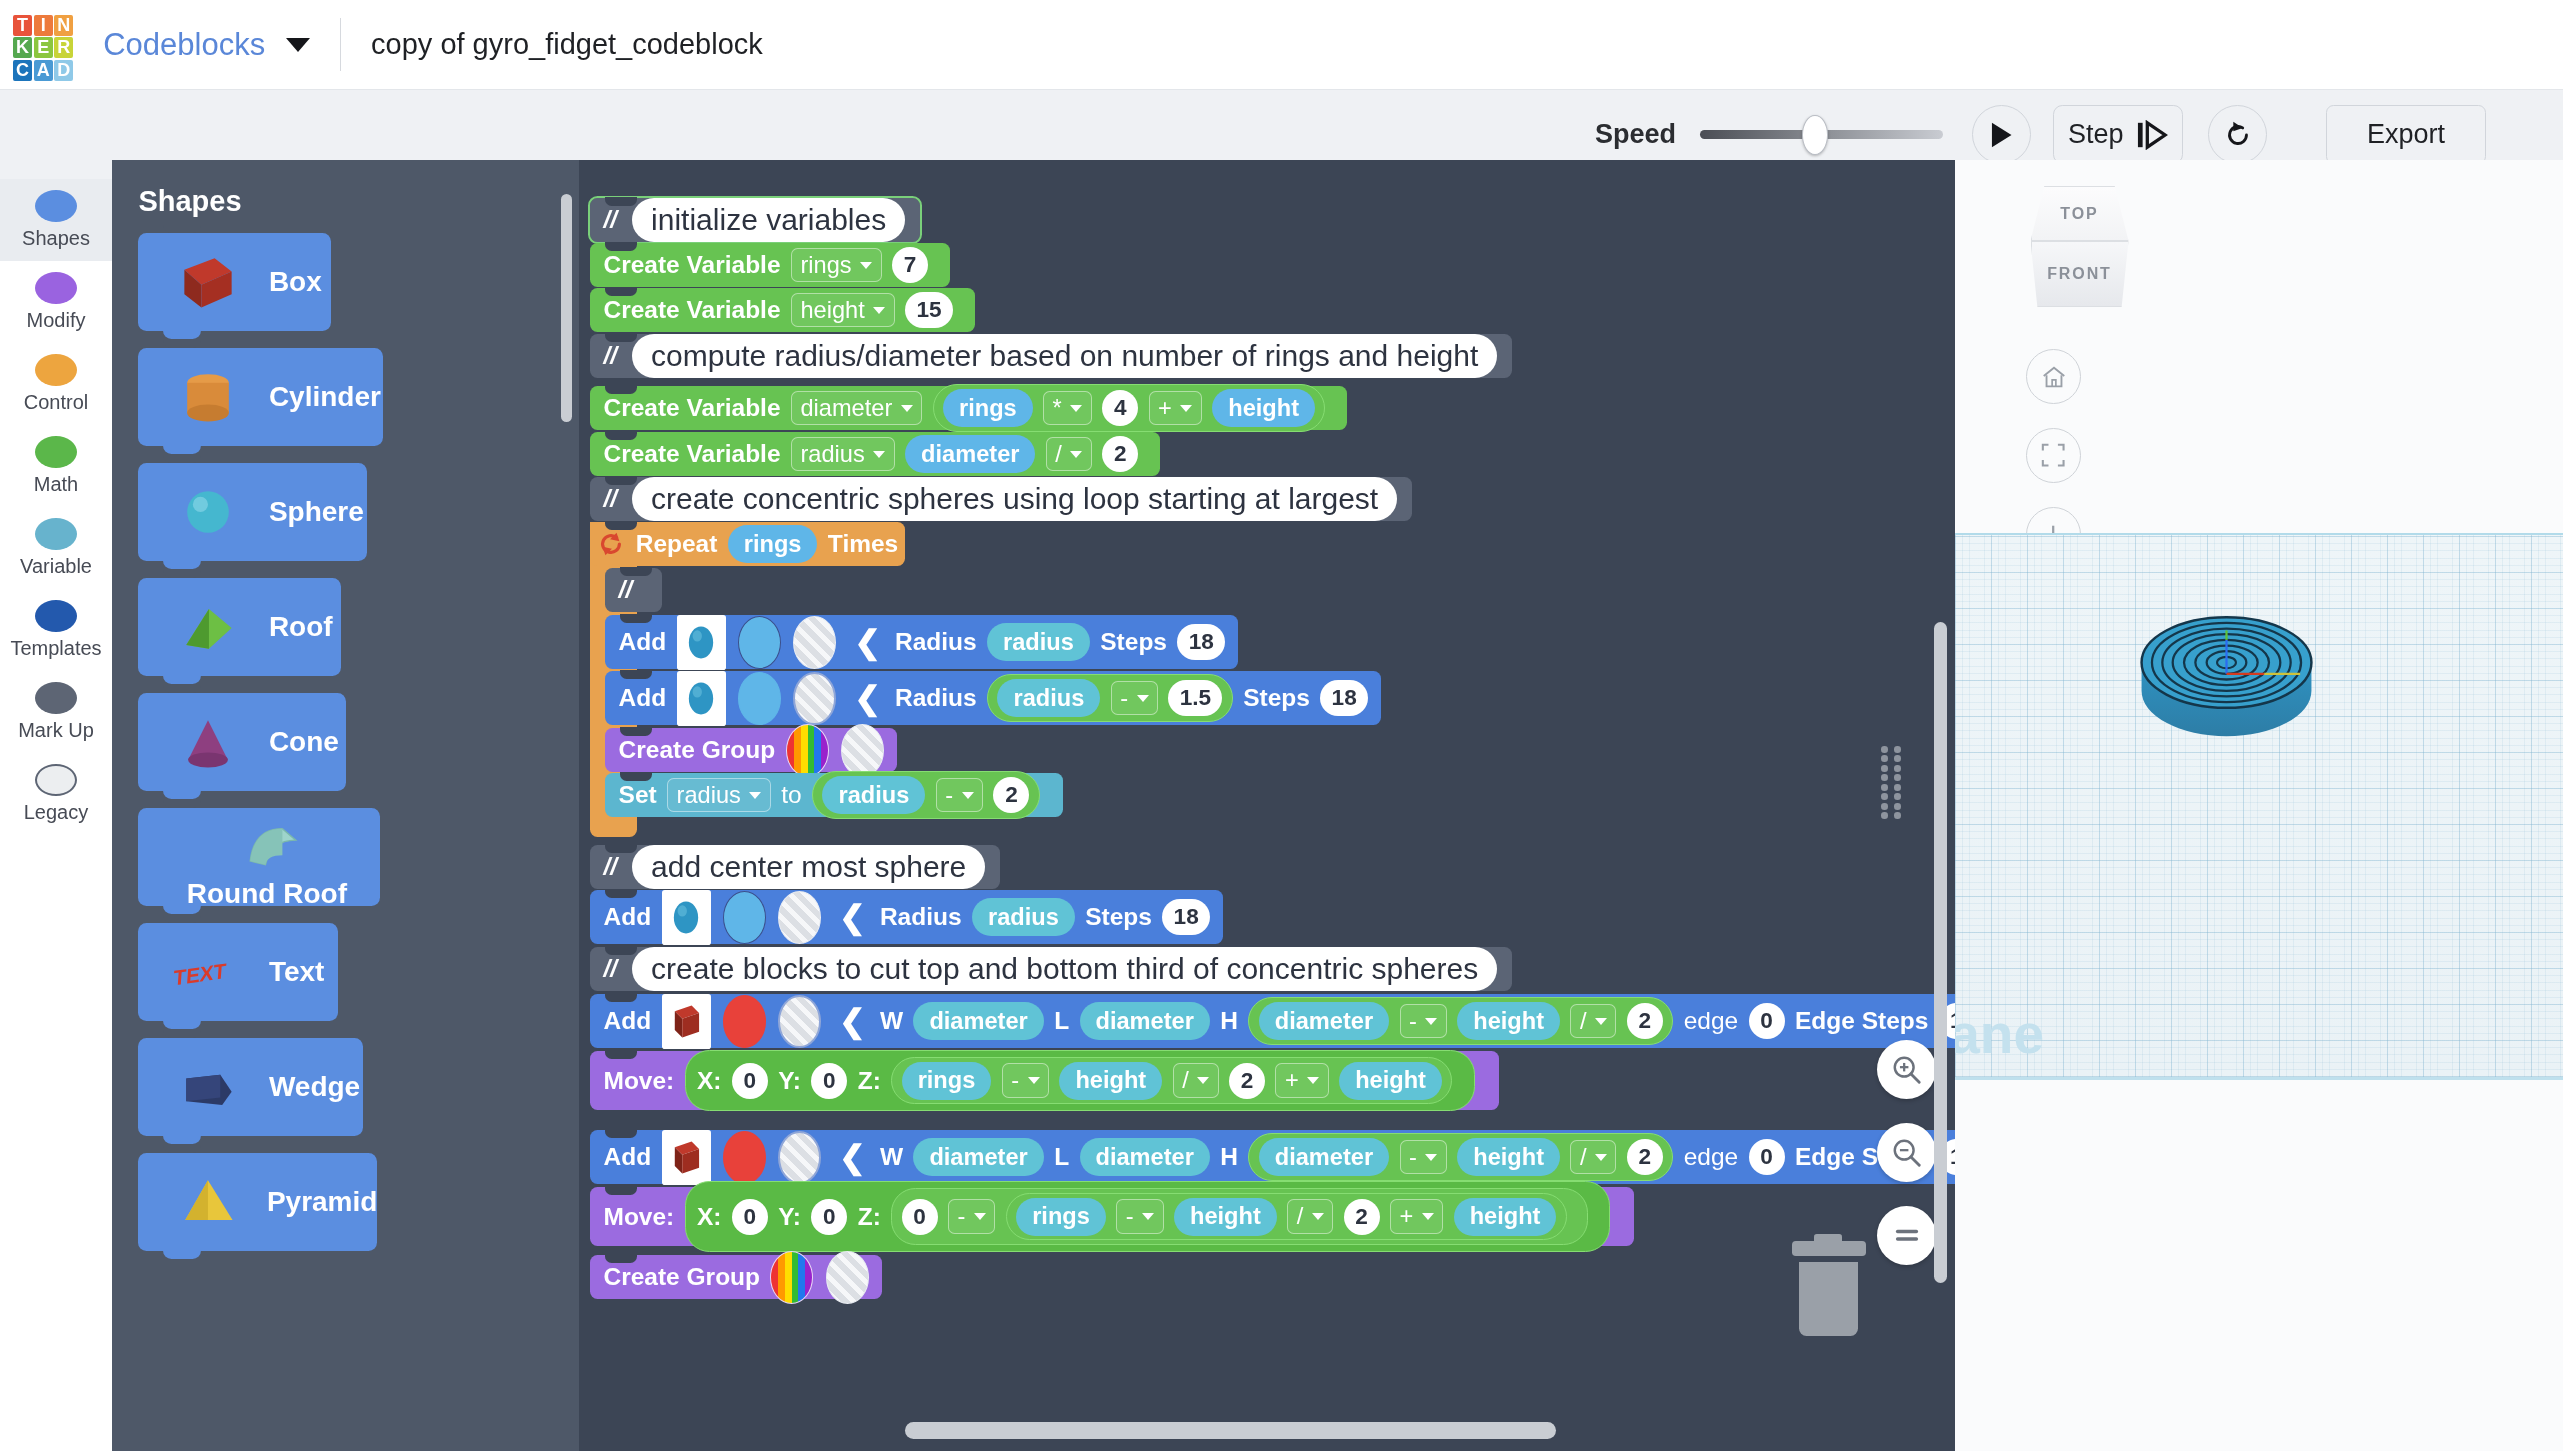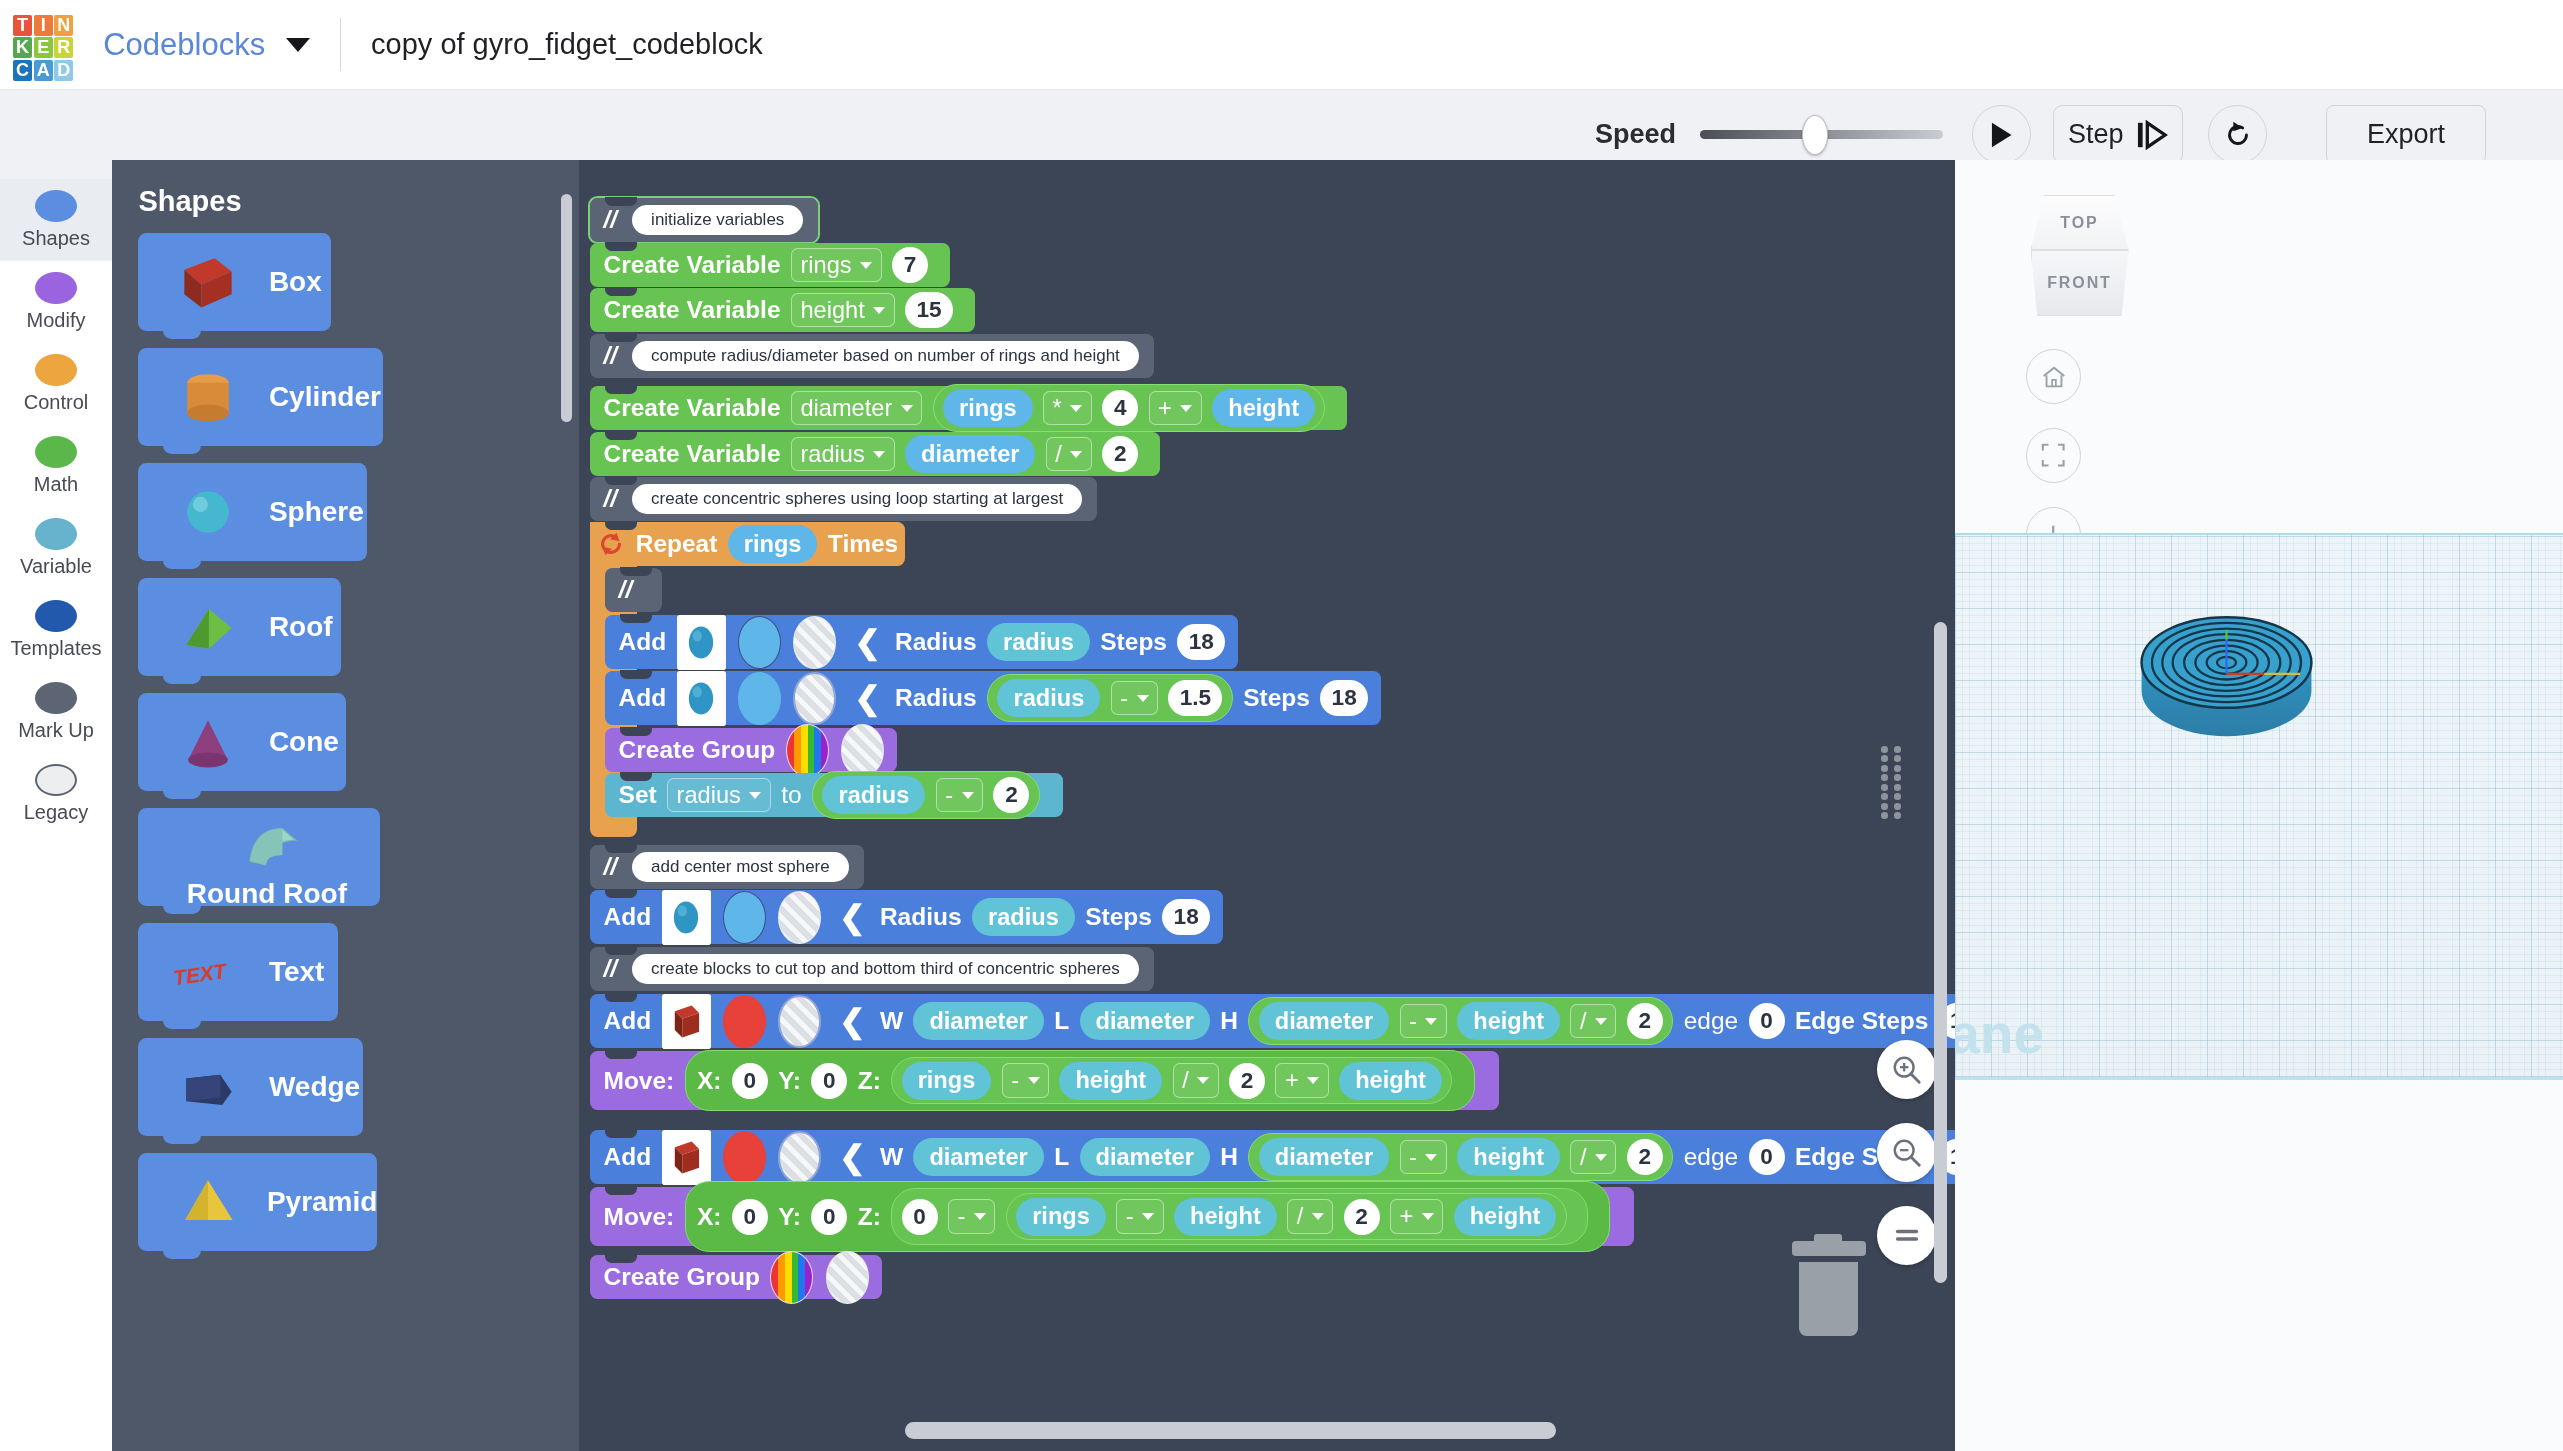--- a/index.html
+++ b/index.html
@@ -53,21 +53,21 @@
   .hscroll{position:absolute;left:326px;bottom:12.3px;width:651px;height:17px;background:#c9cdd3;border-radius:8.5px;cursor:pointer;}
   .drag-dots{position:absolute;left:1881px;top:746px;width:26.4px;height:71px;}
   .drag-dots i{position:absolute;width:6.6px;height:6.6px;border-radius:50%;background:#8e949e;}
 
   
   .blk{position:absolute;display:flex;align-items:center;border-radius:7.5px;white-space:nowrap;}
   .notch-t{position:absolute;left:15px;top:-0.9px;width:32px;height:8.5px;background:#3c4555;border-radius:0 0 6.6px 6.6px;}
 
   .cmt{background:#5b6475;height:44px;padding:0 15px 0 13.2px;}
   .cmt .slashes{color:#fff;font-size:24.5px;font-weight:bold;font-style:italic;margin-right:15px;}
-  .cmt .txt{background:#fff;border-radius:22.6px;padding:4.7px 19px;font-size:17px;color:#2d3340;}
+  .cmt .txt{background:#fff;border-radius:22.6px;padding:4.7px 19px;font-size:30px;color:#2d3340;}
   .cmt.sel{outline:2.8px solid #7ad07a;outline-offset:-0.9px;}
 
   .green{background:#67c352;height:44px;padding:0 11.3px 0 13.2px;}
   .orange{background:#e8a24f;height:44px;padding:0 7px;}
   .blue{background:#4a7fdb;height:54px;padding:0 13.2px;}
   .purple{background:#9b6be0;height:44px;padding:0 13.2px;}
   .cyan{background:#5cb6cf;height:44px;padding:0 13.2px;}
 
   .lbl-w{color:#fff;font-size:24.5px;font-weight:bold;margin-right:10.4px;}
   .lbl-w.thin{font-weight:normal;}
@@ -84,21 +84,21 @@
 
   .trash{position:absolute;left:1788px;top:1242px;width:81px;height:94px;}
   .trash .lid{position:absolute;left:3.8px;top:0;width:74px;height:15px;background:#9aa0a8;border-radius:3.8px;}
   .trash .lid::after{content:"";position:absolute;left:22.6px;top:-7.5px;width:28px;height:7.5px;background:#9aa0a8;border-radius:2.8px 2.8px 0 0;}
   .trash .body{position:absolute;left:11.3px;top:21px;width:59px;height:74px;background:#9aa0a8;border-radius:0 0 7.5px 7.5px;}
 
   .fbtn{position:absolute;width:59px;height:59px;border-radius:50%;background:#fff;display:flex;align-items:center;justify-content:center;cursor:pointer;box-shadow:0 1.9px 4.7px rgba(0,0,0,.2);}
 
   
   .viewport{position:absolute;left:1955px;top:160px;width:608px;height:1291px;background:#fafbfc;overflow:hidden;}
-  .viewcube{position:absolute;left:68px;top:35px;width:113px;height:121px;}
+  .viewcube{position:absolute;left:68px;top:26px;width:113px;height:121px;}
   .vc-top{position:absolute;left:7.5px;top:0;width:98px;height:55px;background:linear-gradient(#fcfcfd,#f2f3f5);border:0.9px solid #dcdfe3;
       clip-path:polygon(14% 0,86% 0,100% 100%,0 100%);display:flex;align-items:center;justify-content:center;}
   .vc-front{position:absolute;left:7.5px;top:55px;width:98px;height:66px;background:linear-gradient(#f6f7f9,#e6e8ec);border:0.9px solid #dcdfe3;
       clip-path:polygon(0 0,100% 0,93% 100%,7% 100%);display:flex;align-items:center;justify-content:center;}
   .vc-lbl{font-size:16px;letter-spacing:1.9px;color:#8b9099;font-weight:bold;}
   .vbtn{position:absolute;left:71px;width:55px;height:55px;border-radius:50%;border:0.9px solid #cfd3d8;background:transparent;display:flex;align-items:center;justify-content:center;cursor:pointer;}
   .grid{position:absolute;left:0;top:373px;width:608px;height:547px;
       background:
         repeating-linear-gradient(90deg,rgba(120,175,205,.30) 0 0.9px,transparent 0.9px 36px),
         repeating-linear-gradient(0deg,rgba(120,175,205,.30) 0 0.9px,transparent 0.9px 36px),

